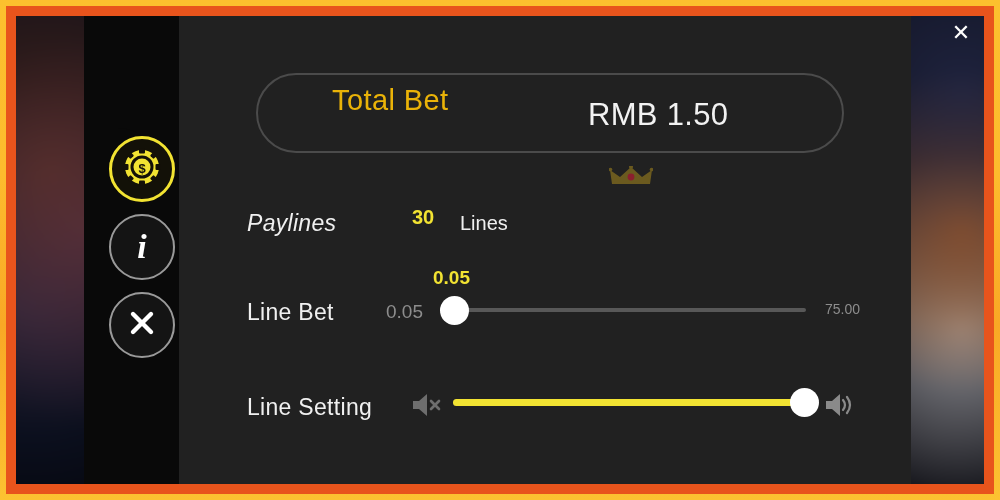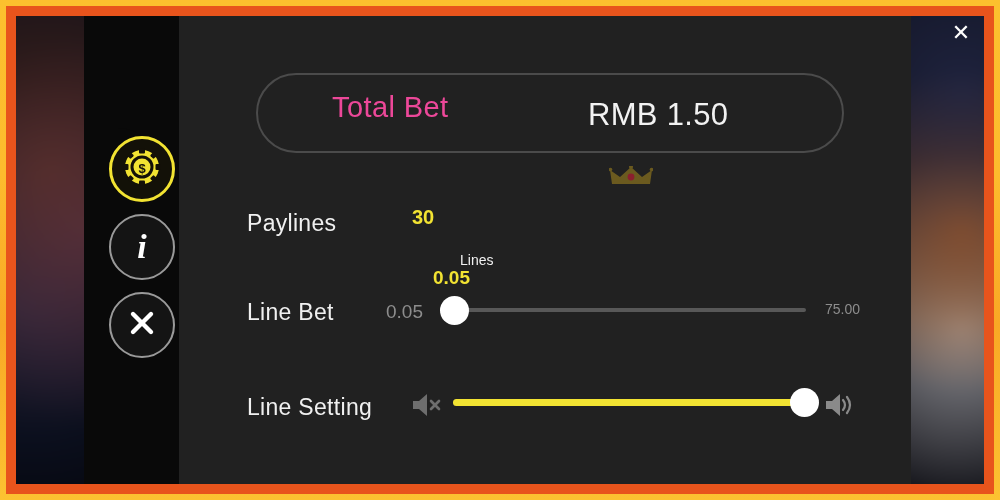--- a/index.html
+++ b/index.html
@@ -134,22 +134,22 @@
     width: 588px;
     height: 80px;
     border: 2px solid #4b4b4b;
     border-radius: 42px;
     box-sizing: border-box;
     background: #212121;
   }
   .total-bet-label {
     position: absolute;
     left: 74px;
-    top: 16px;
-    color: #ec4899;
+    top: 9px;
+    color: #eab308;
     font-size: 29px;
     letter-spacing: 0.4px;
   }
   .total-bet-value {
     position: absolute;
     left: 330px;
     top: 22px;
     color: #f2f2f2;
     font-size: 31px;
     letter-spacing: 0.3px;
@@ -186,39 +186,38 @@
   .wm-p { color: #5c1f2d; }
   .wm-s { color: #5f5424; }
 
   
   .row-label {
     position: absolute;
     color: #f0f0f0;
     font-size: 23px;
     letter-spacing: 0.3px;
   }
-  .paylines-label { left: 231px; top: 194px; }
+  .paylines-label { left: 231px; top: 194px; font-style: italic; }
   .linebet-label  { left: 231px; top: 283px; }
   .sound-label    { left: 231px; top: 378px; }
 
   .paylines-count {
     position: absolute;
     left: 396px;
     top: 190px;
     color: #f2e332;
     font-size: 20px;
     font-weight: bold;
   }
   .paylines-unit {
     position: absolute;
     left: 444px;
     top: 196px;
     color: #f0f0f0;
-    font-size: 14px;
-    margin-top: 40px;
+    font-size: 20px;
   }
 
   
   .lb-value-bubble {
     position: absolute;
     left: 417px;
     top: 251px;
     color: #f2e332;
     font-size: 19px;
     font-weight: bold;

